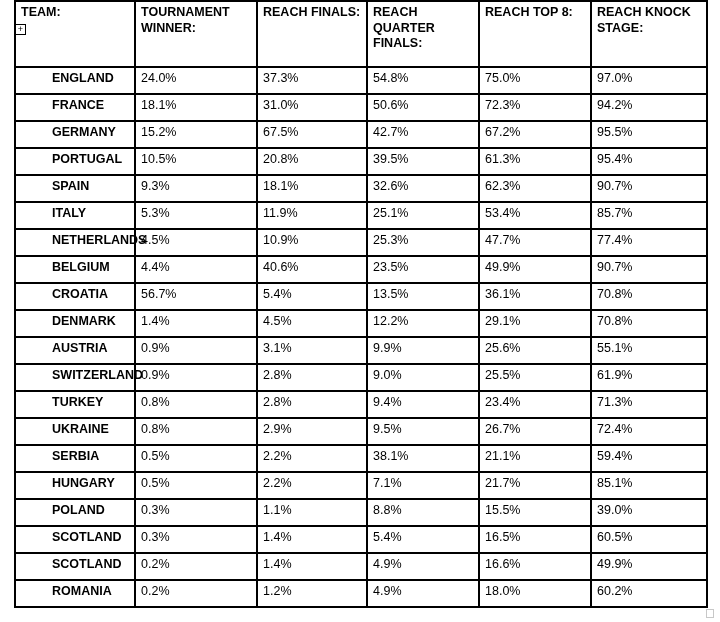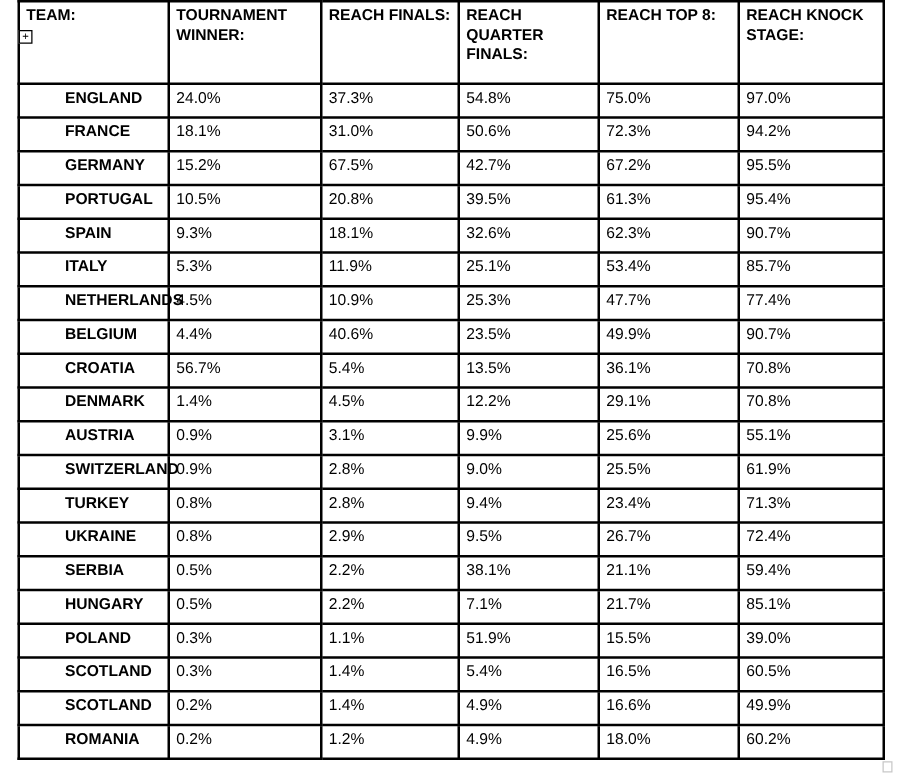--- a/index.html
+++ b/index.html
@@ -255,21 +255,21 @@
             <td>0.5%</td>
             <td>2.2%</td>
             <td>7.1%</td>
             <td>21.7%</td>
             <td>85.1%</td>
           </tr>
           <tr>
             <td class="team">POLAND</td>
             <td>0.3%</td>
             <td>1.1%</td>
-            <td>51.9%</td>
+            <td>8.8%</td>
             <td>15.5%</td>
             <td>39.0%</td>
           </tr>
           <tr>
             <td class="team">SCOTLAND</td>
             <td>0.3%</td>
             <td>1.4%</td>
             <td>5.4%</td>
             <td>16.5%</td>
             <td>60.5%</td>

